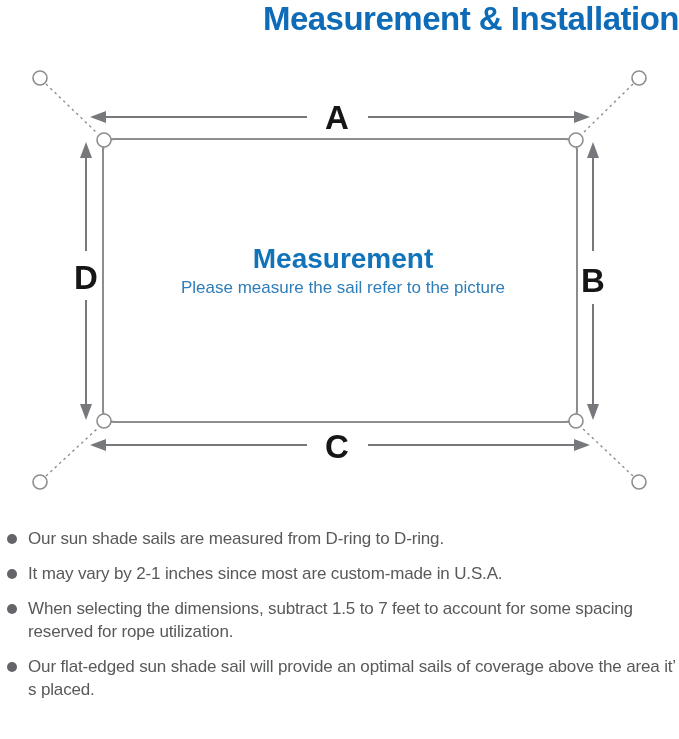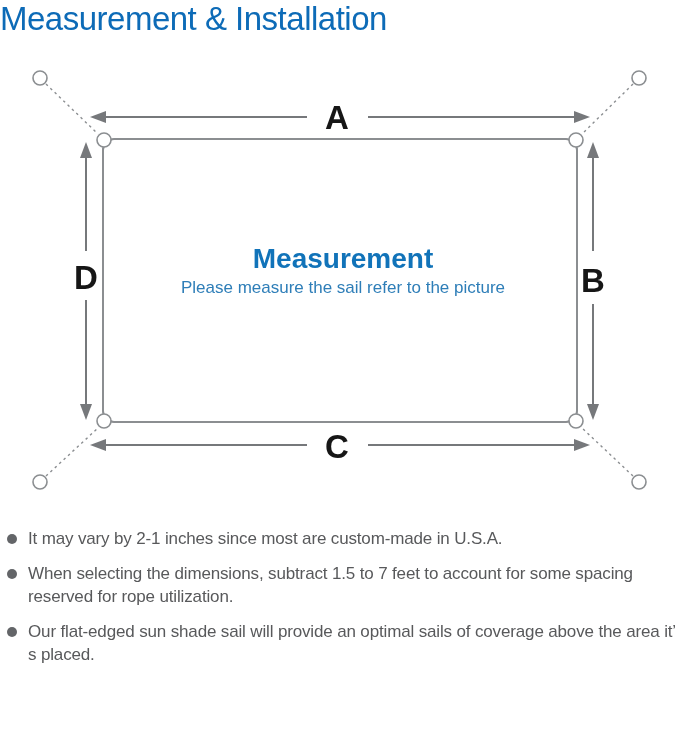--- a/index.html
+++ b/index.html
@@ -20,23 +20,23 @@
     height: 739px;
     background: var(--page-bg, #fff);
     font-family: "Liberation Sans", sans-serif;
     overflow: hidden;
   }
   .title {
     position: absolute;
     top: 0; left: 0;
     width: 100%;
     margin: 0;
-    text-align: left;
+    text-align: right;
     font-size: 33px;
-    font-weight: normal;
+    font-weight: bold;
     letter-spacing: -0.5px;
     color: var(--title-blue, #0d6bb7);
   }
   .diagram-svg {
     position: absolute;
     top: 0; left: 0;
     display: block;
   }
   .anchor-ring  { fill: #fff; stroke: var(--line-gray, #8b8e91); stroke-width: 1.6; }
   .tension-line { stroke: var(--line-gray, #8b8e91); stroke-width: 1.4; stroke-dasharray: 2.5 3.5; fill: none; }
@@ -154,18 +154,19 @@
       <text class="dim-label" x="593" y="292">B</text>
     </g>
 
     <g>
       <text class="center-title" x="343" y="268">Measurement</text>
       <text class="center-subtitle" x="343" y="293">Please measure the sail refer to the picture</text>
     </g>
   </svg>
 
   <ul class="notes">
+    <li>Our sun shade sails are measured from D-ring to D-ring.</li>
     <li>It may vary by 2-1 inches since most are custom-made in U.S.A.</li>
     <li>When selecting the dimensions, subtract 1.5 to 7 feet to account for some spacing reserved for rope utilization.</li>
     <li>Our flat-edged sun shade sail will provide an optimal sails of coverage above the area it’ s placed.</li>
   </ul>
 
 </div>
 
 </body></html>

